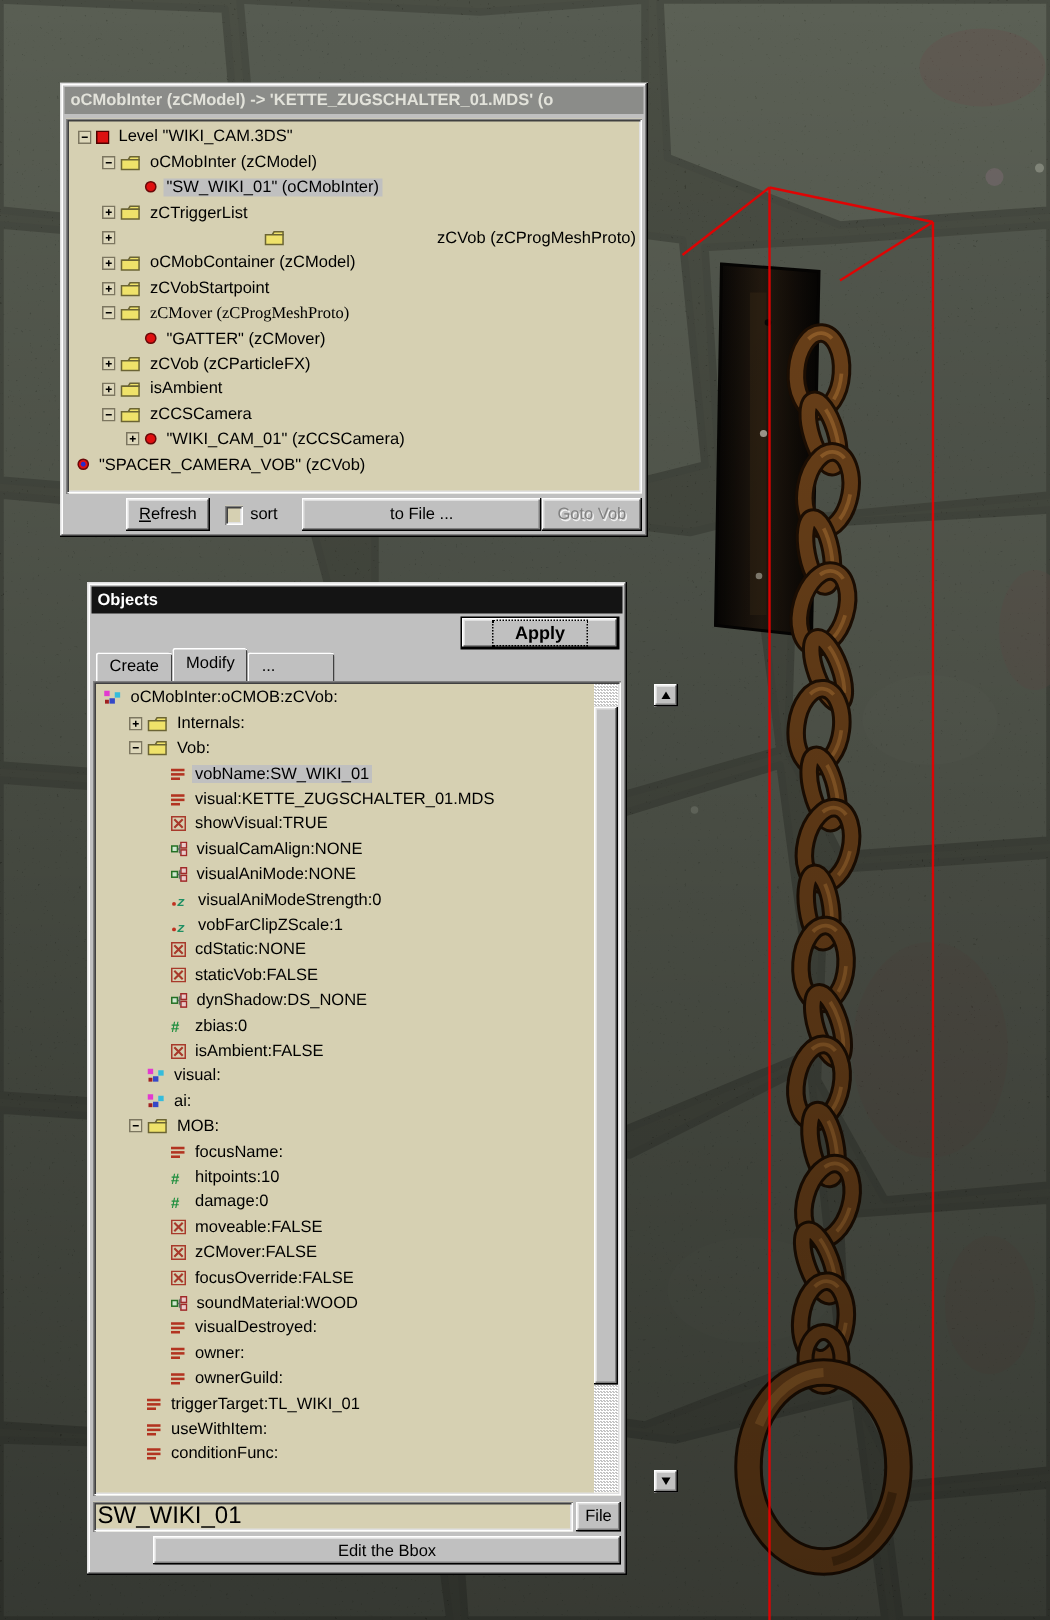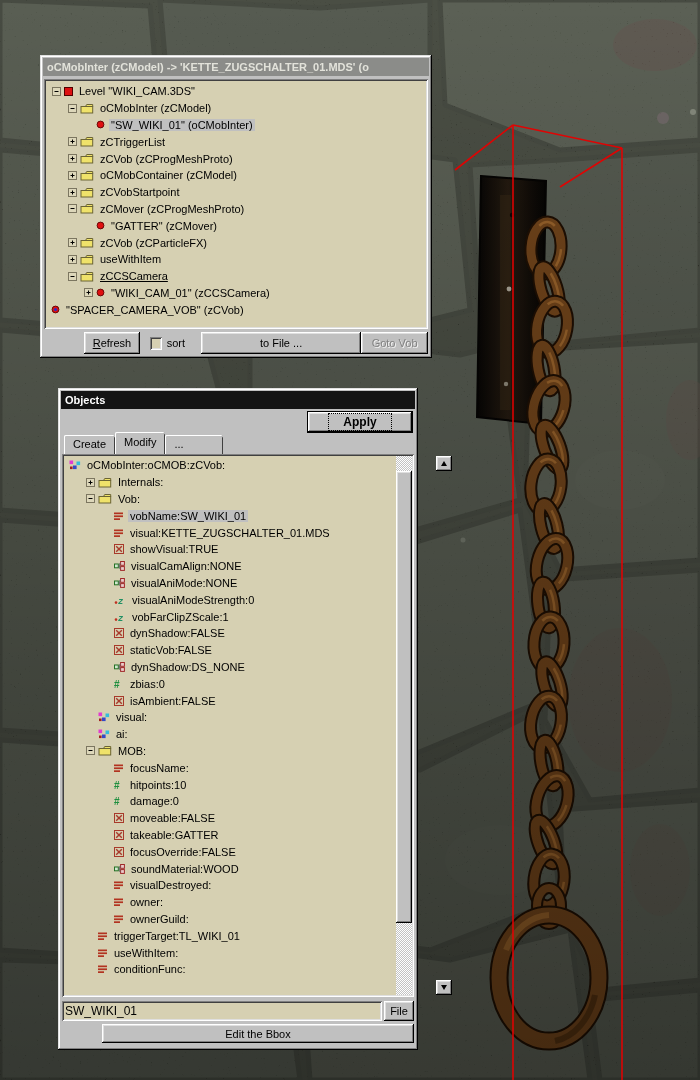--- a/index.html
+++ b/index.html
@@ -68,21 +68,21 @@
       background-size:2px 2px;}
   .sbtn{position:absolute;left:0;width:16px;height:15px;display:flex;align-items:center;justify-content:center;}
   .sb-up{top:0;} .sb-down{bottom:0;}
   .tri-up{width:0;height:0;border-left:3px solid transparent;border-right:3px solid transparent;border-bottom:5px solid #000;}
   .tri-down{width:0;height:0;border-left:3px solid transparent;border-right:3px solid transparent;border-top:5px solid #000;}
   .sb-thumb{position:absolute;left:0;top:15px;width:16px;height:452px;background:#c0c0c0;
             box-shadow: inset -1px -1px 0 #000, inset 1px 1px 0 #fff,
                         inset -2px -2px 0 #808080, inset 2px 2px 0 #dfdfdf;}
   #inp-row{position:absolute;left:4px;right:4px;top:613px;height:20px;display:flex;}
   #name-input{flex:1;height:20px;box-sizing:border-box;background:#d6d0b2;border:none;outline:none;
-              font-family:"Liberation Sans",sans-serif;font-size:12px;padding:0 3px;color:#000;
+              font-family:"Liberation Sans",sans-serif;font-size:16px;padding:0 3px;color:#000;
               box-shadow: inset 1px 1px 0 #808080, inset -1px -1px 0 #fff,
                           inset 2px 2px 0 #404040, inset -2px -2px 0 #dfdfdf;}
   #file-btn{width:30px;height:20px;margin-left:2px;}
   #bbox-btn{position:absolute;left:4px;right:4px;top:636px;height:19px;}
 </style>
 </head>
 <body>
 
 <div id="stage">
 
@@ -277,21 +277,21 @@
             </svg>
           </span>
           <span class="icon">
             <svg width="14" height="11">
               <path d="M1 3.5 h4.5 l1.2-2 h6 v2 h-6" fill="#efe26a" stroke="#6b6434"></path>
               <rect x="1" y="3.5" width="11.7" height="6.5" fill="#efe26a" stroke="#6b6434"></rect>
             </svg>
           </span>
           <span class="lbl">zCTriggerList</span>
         </div>
-        <div class="row" style="padding-left: 18px;">
+        <div class="row" style="padding-left: 18px; justify-content: space-between;">
           <span class="slot">
             <svg width="9" height="9">
               <rect x="0.5" y="0.5" width="8" height="8" fill="#ddd7ba" stroke="#7c7660"></rect>
               <path d="M2.5 4.5 h4 M4.5 2.5 v4" stroke="#000"></path>
             </svg>
           </span>
           <span class="icon">
             <svg width="14" height="11">
               <path d="M1 3.5 h4.5 l1.2-2 h6 v2 h-6" fill="#efe26a" stroke="#6b6434"></path>
               <rect x="1" y="3.5" width="11.7" height="6.5" fill="#efe26a" stroke="#6b6434"></rect>
@@ -322,21 +322,21 @@
             </svg>
           </span>
           <span class="icon">
             <svg width="14" height="11">
               <path d="M1 3.5 h4.5 l1.2-2 h6 v2 h-6" fill="#efe26a" stroke="#6b6434"></path>
               <rect x="1" y="3.5" width="11.7" height="6.5" fill="#efe26a" stroke="#6b6434"></rect>
             </svg>
           </span>
           <span class="lbl">zCVobStartpoint</span>
         </div>
-        <div class="row" style="padding-left: 18px;">
+        <div class="row" style="padding-left: 18px; font-family: Liberation Serif, serif;">
           <span class="slot">
             <svg width="9" height="9">
               <rect x="0.5" y="0.5" width="8" height="8" fill="#ddd7ba" stroke="#7c7660"></rect>
               <path d="M2.5 4.5 h4" stroke="#000"></path>
             </svg>
           </span>
           <span class="icon">
             <svg width="14" height="11">
               <path d="M1 3.5 h4.5 l1.2-2 h6 v2 h-6" fill="#efe26a" stroke="#6b6434"></path>
               <rect x="1" y="3.5" width="11.7" height="6.5" fill="#efe26a" stroke="#6b6434"></rect>
@@ -374,23 +374,23 @@
               <rect x="0.5" y="0.5" width="8" height="8" fill="#ddd7ba" stroke="#7c7660"></rect>
               <path d="M2.5 4.5 h4 M4.5 2.5 v4" stroke="#000"></path>
             </svg>
           </span>
           <span class="icon">
             <svg width="14" height="11">
               <path d="M1 3.5 h4.5 l1.2-2 h6 v2 h-6" fill="#efe26a" stroke="#6b6434"></path>
               <rect x="1" y="3.5" width="11.7" height="6.5" fill="#efe26a" stroke="#6b6434"></rect>
             </svg>
           </span>
-          <span class="lbl">useWithItem</span>
-        </div>
-        <div class="row" style="padding-left: 18px; text-decoration: underline;">
+          <span class="lbl">isAmbient</span>
+        </div>
+        <div class="row" style="padding-left: 18px;">
           <span class="slot">
             <svg width="9" height="9">
               <rect x="0.5" y="0.5" width="8" height="8" fill="#ddd7ba" stroke="#7c7660"></rect>
               <path d="M2.5 4.5 h4" stroke="#000"></path>
             </svg>
           </span>
           <span class="icon">
             <svg width="14" height="11">
               <path d="M1 3.5 h4.5 l1.2-2 h6 v2 h-6" fill="#efe26a" stroke="#6b6434"></path>
               <rect x="1" y="3.5" width="11.7" height="6.5" fill="#efe26a" stroke="#6b6434"></rect>
@@ -565,21 +565,21 @@
             <span class="lbl">vobFarClipZScale:1</span>
           </div>
           <div class="row" style="padding-left: 34px;">
             <span class="slot"></span>
             <span class="icon">
               <svg width="10" height="10">
                 <rect x="0.5" y="0.5" width="9" height="9" fill="#d6d0b2" stroke="#a8392a"></rect>
                 <path d="M2.2 2.2 L7.8 7.8 M7.8 2.2 L2.2 7.8" stroke="#a8392a" stroke-width="1.4"></path>
               </svg>
             </span>
-            <span class="lbl">dynShadow:FALSE</span>
+            <span class="lbl">cdStatic:NONE</span>
           </div>
           <div class="row" style="padding-left: 34px;">
             <span class="slot"></span>
             <span class="icon">
               <svg width="10" height="10">
                 <rect x="0.5" y="0.5" width="9" height="9" fill="#d6d0b2" stroke="#a8392a"></rect>
                 <path d="M2.2 2.2 L7.8 7.8 M7.8 2.2 L2.2 7.8" stroke="#a8392a" stroke-width="1.4"></path>
               </svg>
             </span>
             <span class="lbl">staticVob:FALSE</span>
@@ -694,21 +694,21 @@
             <span class="lbl">moveable:FALSE</span>
           </div>
           <div class="row" style="padding-left: 34px;">
             <span class="slot"></span>
             <span class="icon">
               <svg width="10" height="10">
                 <rect x="0.5" y="0.5" width="9" height="9" fill="#d6d0b2" stroke="#a8392a"></rect>
                 <path d="M2.2 2.2 L7.8 7.8 M7.8 2.2 L2.2 7.8" stroke="#a8392a" stroke-width="1.4"></path>
               </svg>
             </span>
-            <span class="lbl">takeable:GATTER</span>
+            <span class="lbl">zCMover:FALSE</span>
           </div>
           <div class="row" style="padding-left: 34px;">
             <span class="slot"></span>
             <span class="icon">
               <svg width="10" height="10">
                 <rect x="0.5" y="0.5" width="9" height="9" fill="#d6d0b2" stroke="#a8392a"></rect>
                 <path d="M2.2 2.2 L7.8 7.8 M7.8 2.2 L2.2 7.8" stroke="#a8392a" stroke-width="1.4"></path>
               </svg>
             </span>
             <span class="lbl">focusOverride:FALSE</span>

